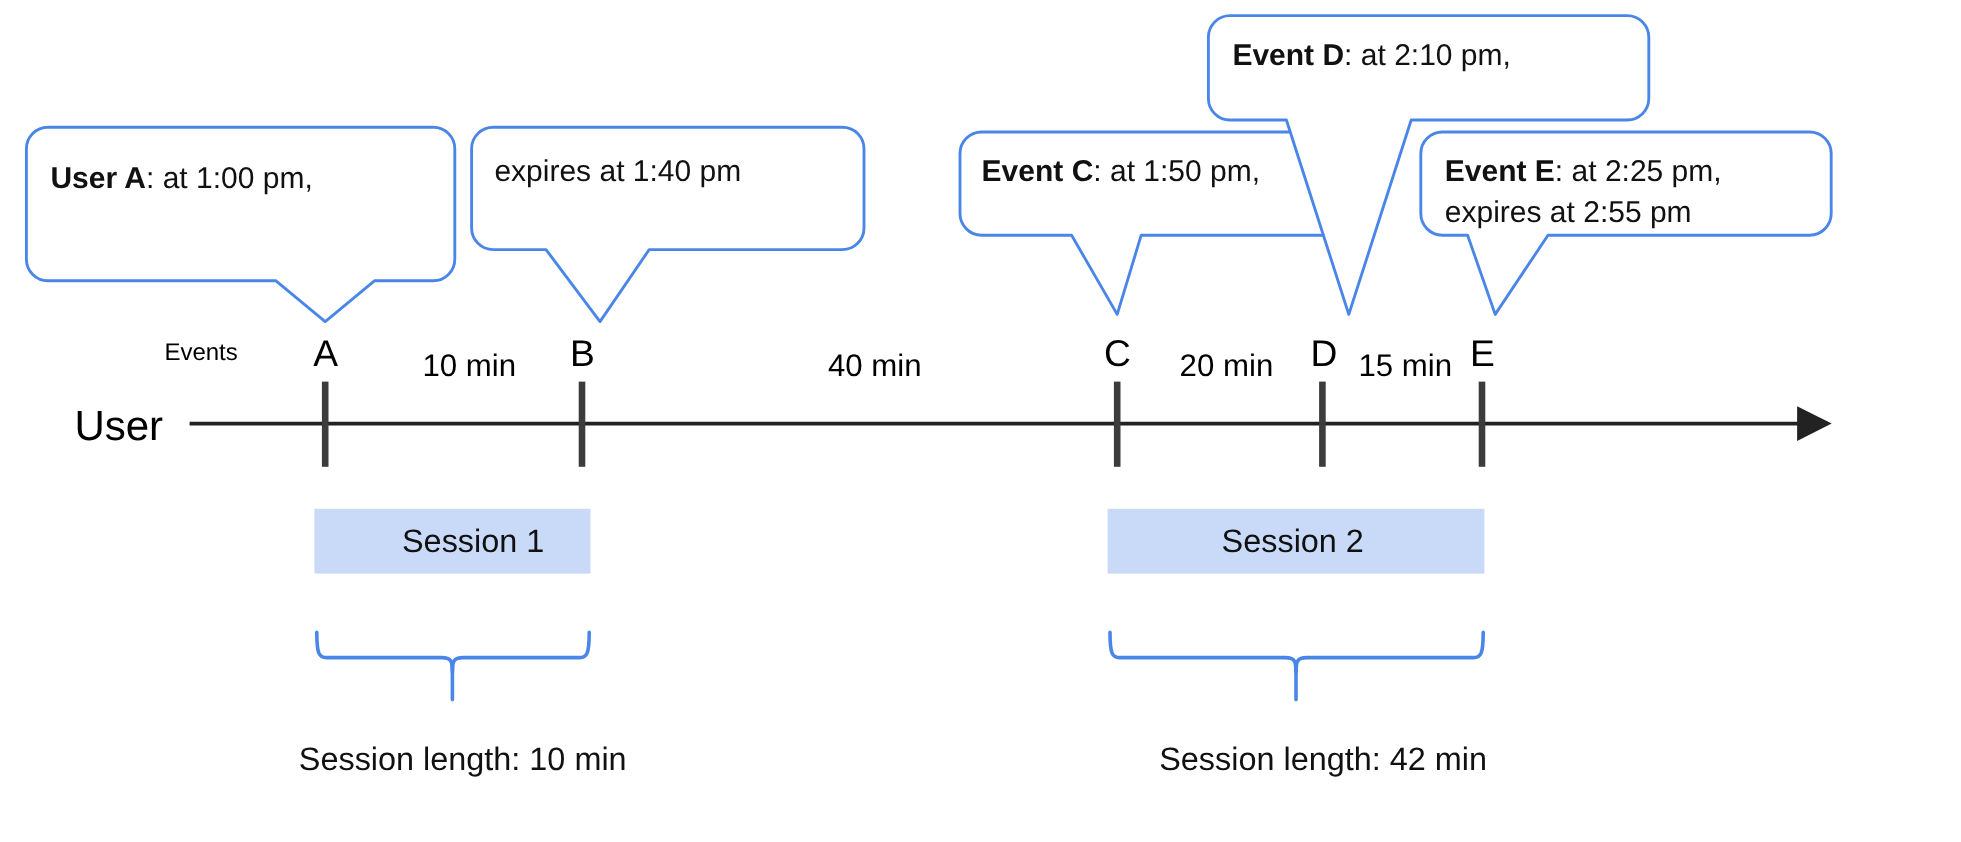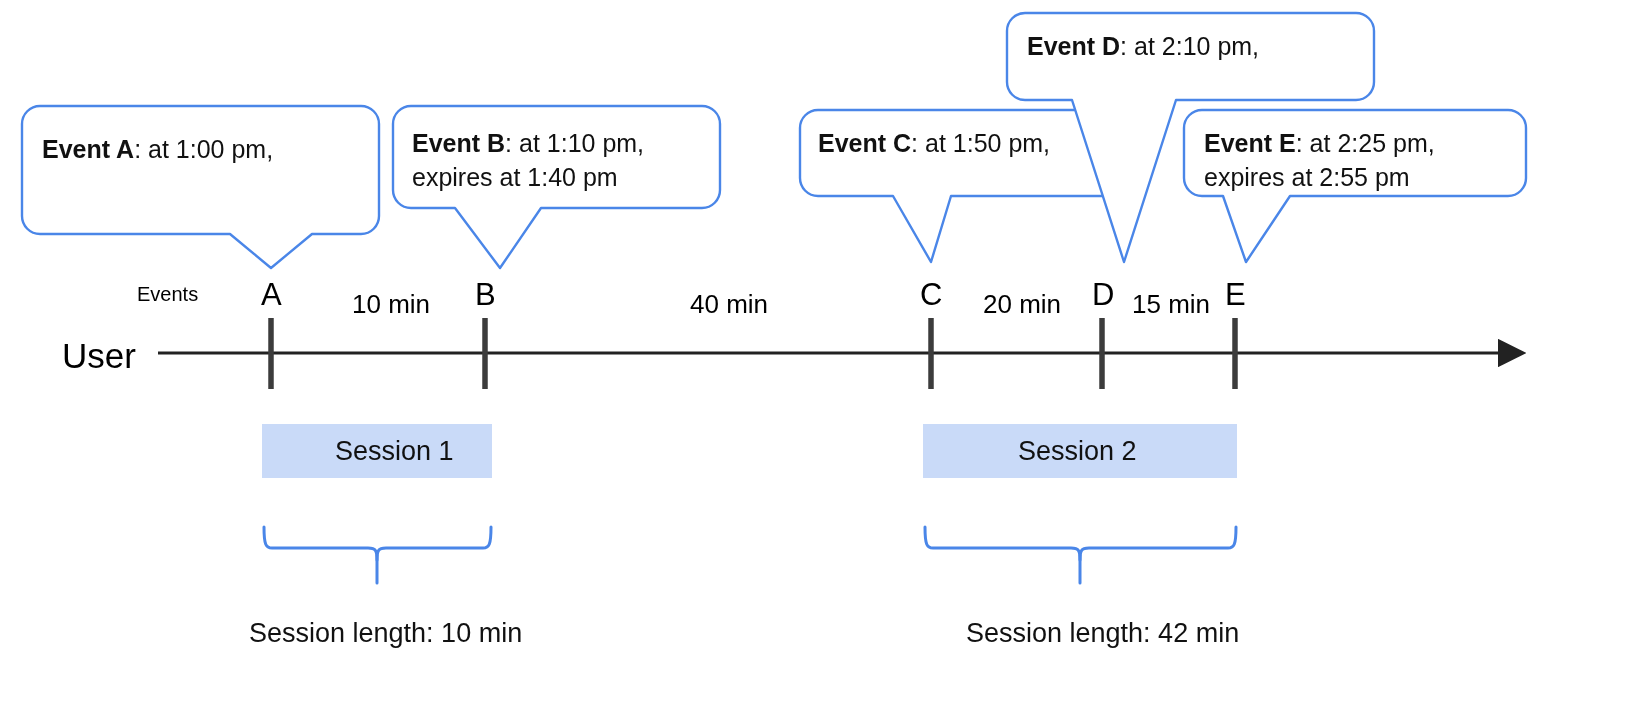--- a/index.html
+++ b/index.html
@@ -134,25 +134,24 @@
                L 1071,548
                C 1079,548 1080,551 1080,560
                C 1080,551 1081,548 1089,548
                L 1228,548
                C 1234,548 1236,545 1236,527" fill="none" stroke="#4a86e8" stroke-width="3" stroke-linecap="round" stroke-linejoin="round"></path>
       <line x1="1080" y1="555" x2="1080" y2="583" stroke="#4a86e8" stroke-width="3" stroke-linecap="round"></line>
     </g>
   </svg>
 
   <div class="callout-text" style="left:42px; top:132px;">
-    <div><b>Event A</b><span>:</span><span> at 1:00 pm,</span></div>
+    <div><b>User A</b><span>:</span><span> at 1:00 pm,</span></div>
   </div>
 
   <div class="callout-text" style="left:412px; top:126px;">
-    <div><b>Event B</b><span>:</span><span> at 1:10 pm,</span></div>
     <div>expires at 1:40 pm</div>
   </div>
 
   <div class="callout-text" style="left:818px; top:126px;">
     <div><b>Event C</b><span>:</span><span> at 1:50 pm,</span></div>
   </div>
 
   <div class="callout-text" style="left:1027px; top:29px;">
     <div><b>Event D</b><span>:</span><span> at 2:10 pm,</span></div>
   </div>

